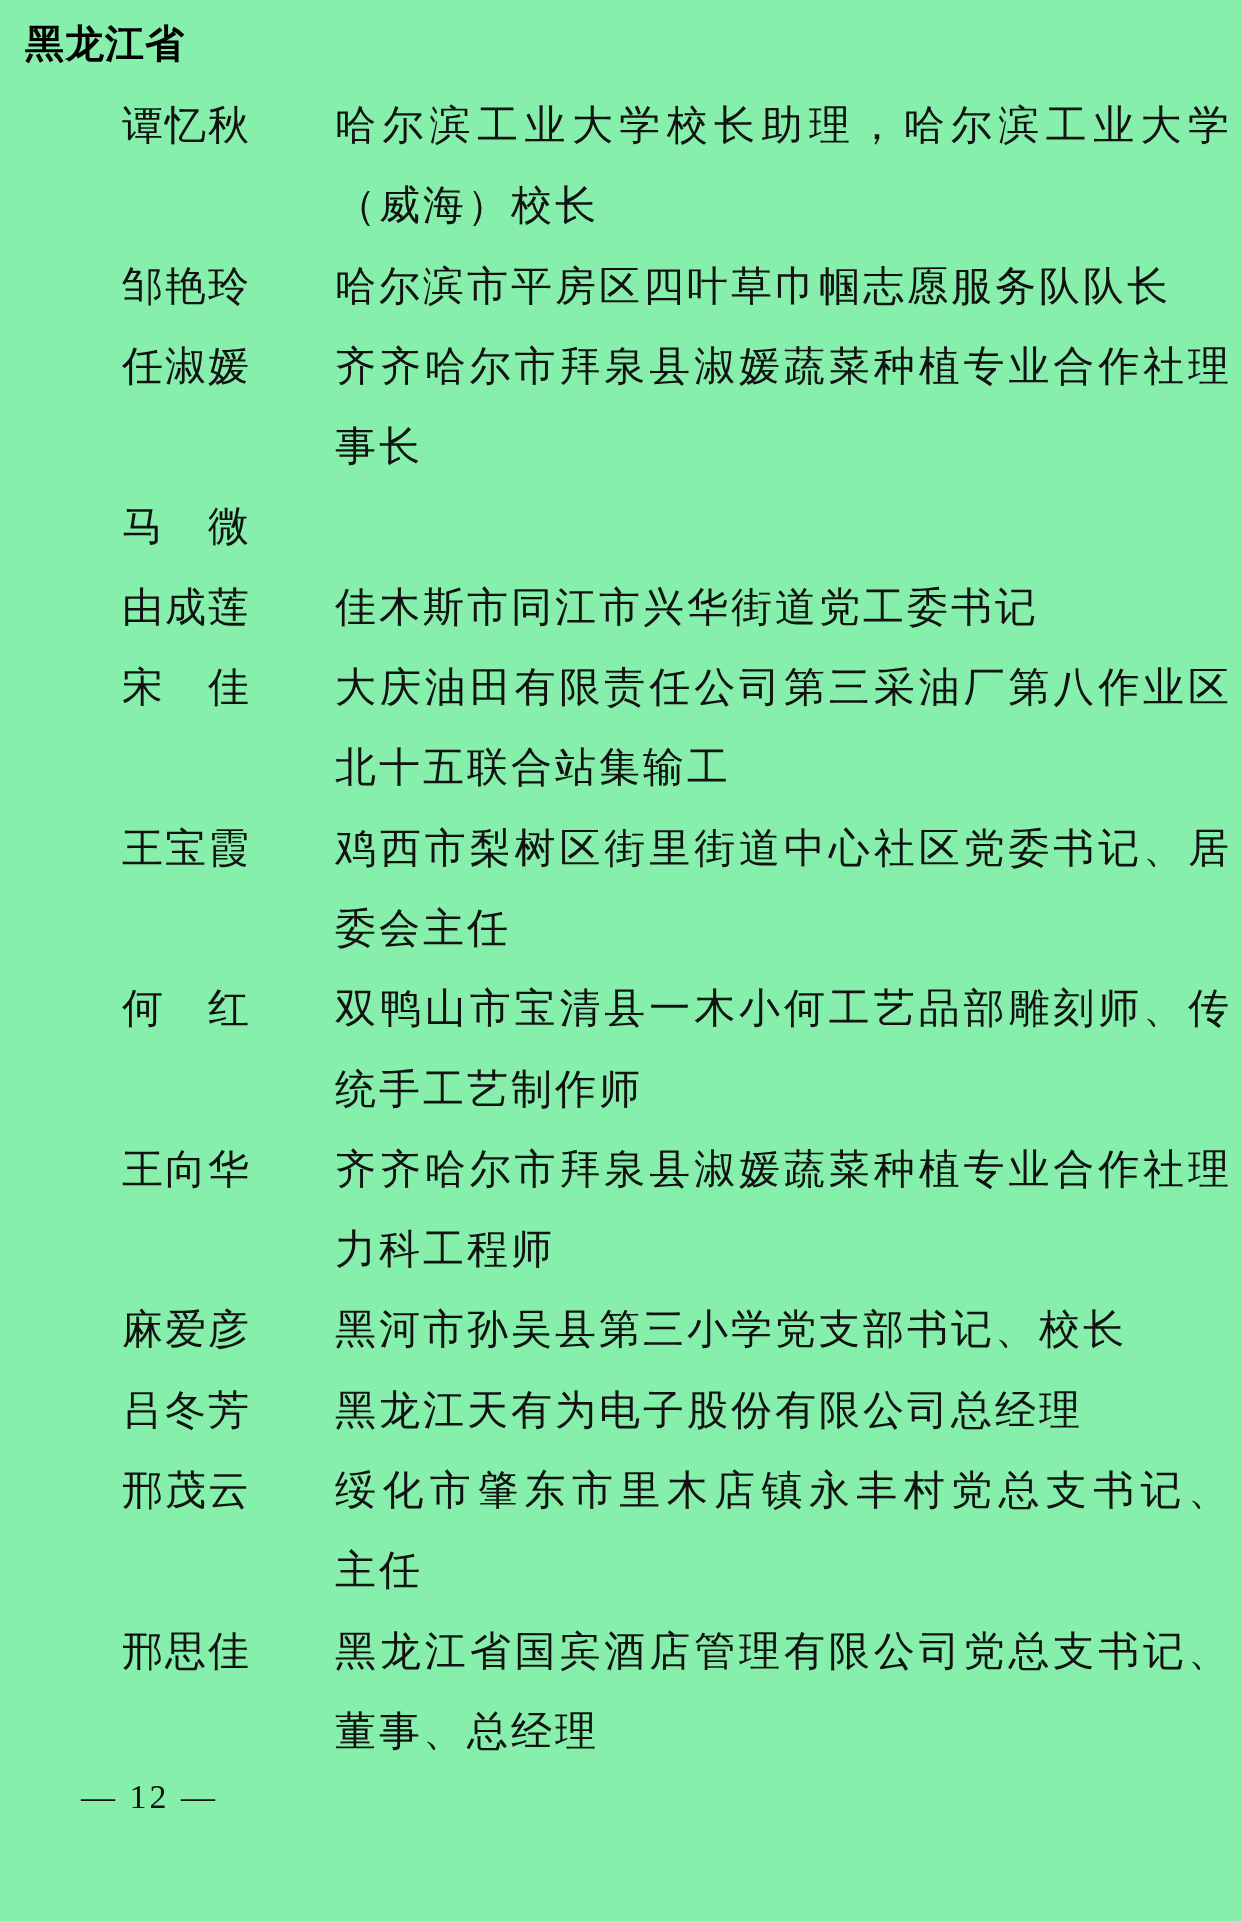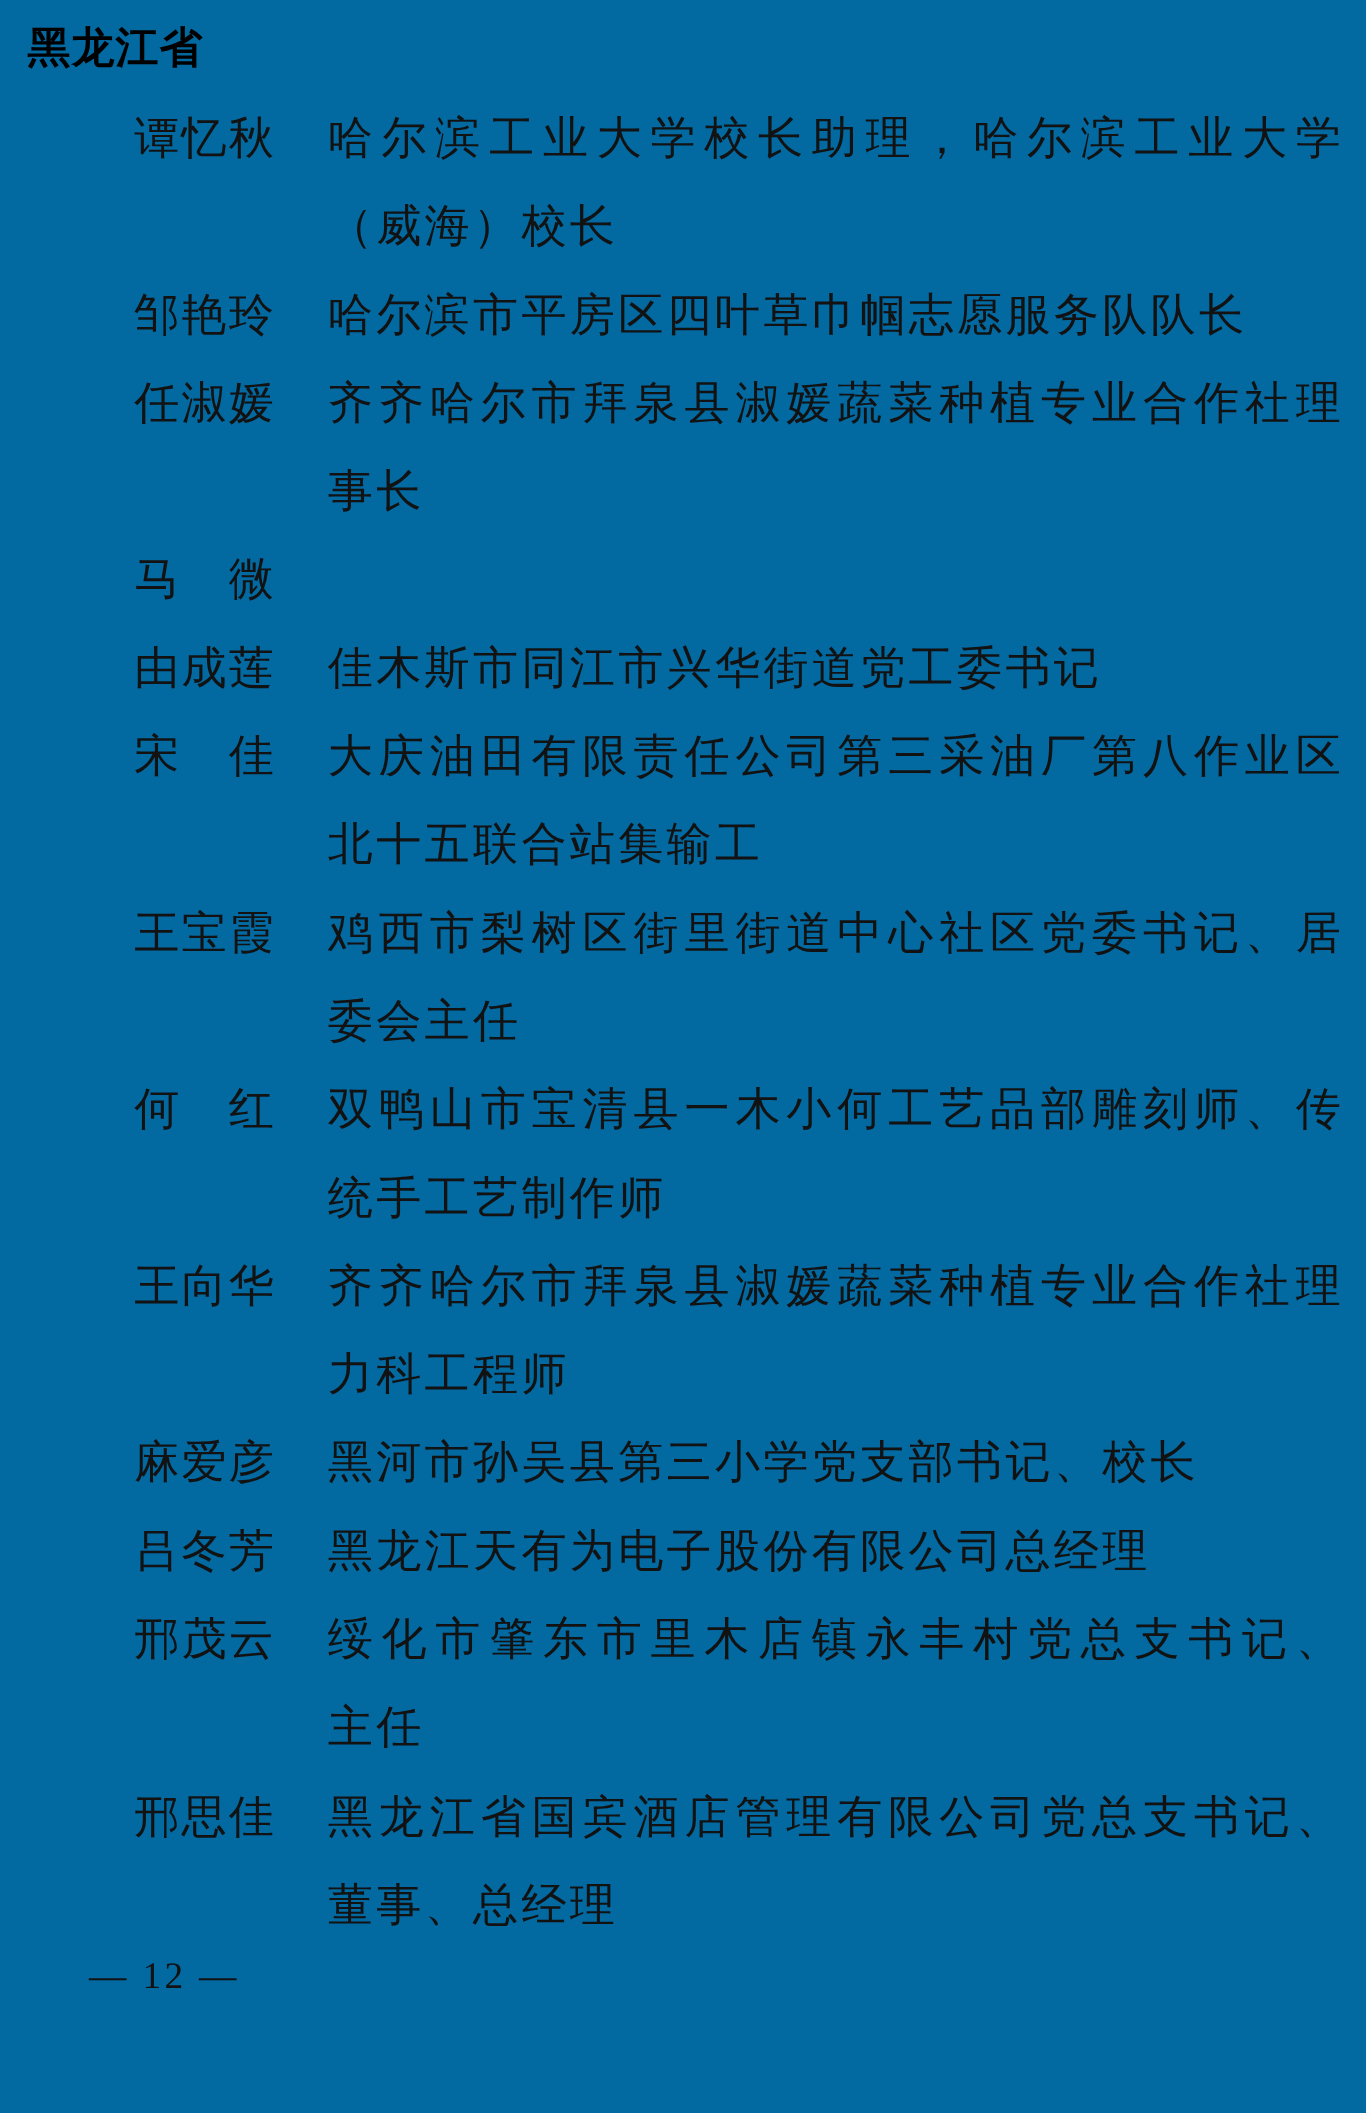--- a/index.html
+++ b/index.html
@@ -4,21 +4,21 @@
 <style>
   html, body {
     margin: 0;
     padding: 0;
     background: #ffffff;
   }
   .page {
     position: relative;
     width: 1242px;
     height: 1921px;
-    background: #0369a1;
+    background: #86efac;
     overflow: hidden;
     font-family: "Liberation Serif", "DejaVu Serif", serif;
     color: #121212;
   }
   .heading {
     position: absolute;
     left: 25px;
     top: 20px;
     font-size: 39px;
     line-height: 48px;
@@ -41,21 +41,21 @@
   .name {
     flex: 0 0 131px;
     width: 131px;
     font-size: 41px;
     line-height: 80.3px;
     letter-spacing: 2px;
     white-space: nowrap;
     color: #121212;
   }
   .desc {
-    margin-left: 45px;
+    margin-left: 82px;
     width: 924px;
     font-size: 41px;
     line-height: 80.3px;
     letter-spacing: 3px;
     color: #121212;
   }
   .line {
     white-space: nowrap;
   }
   .line.just {

